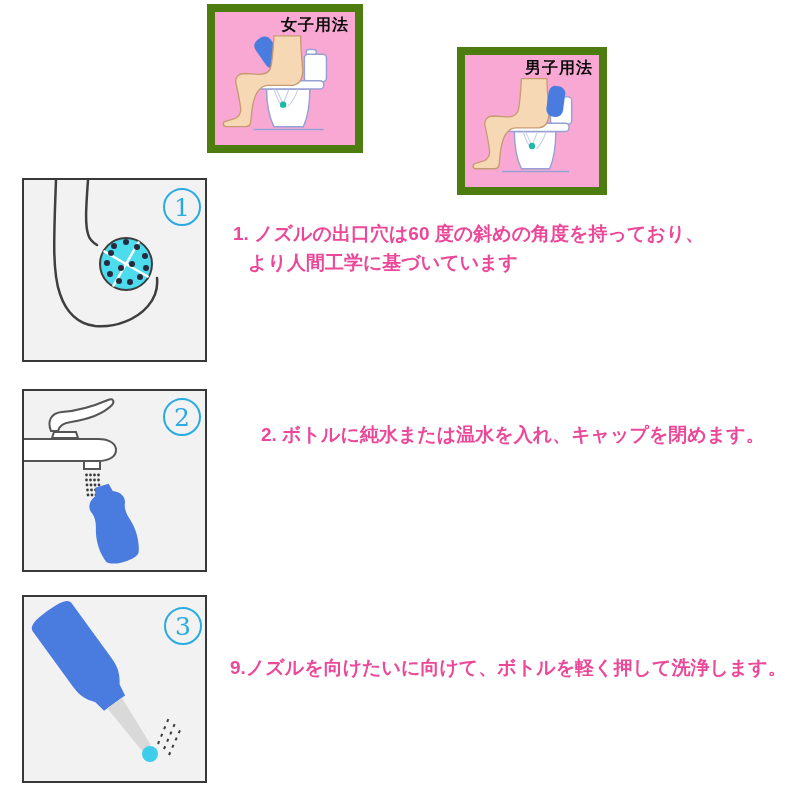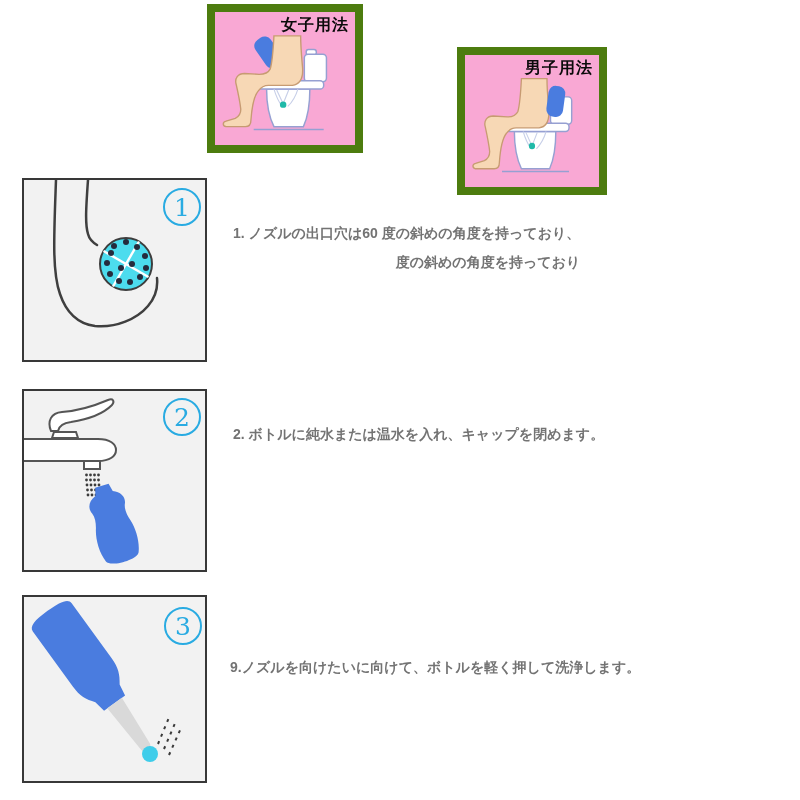--- a/index.html
+++ b/index.html
@@ -25,26 +25,25 @@
   .stepbox svg{display:block;width:100%;height:100%;}
   .badge{
     position:absolute;z-index:3;width:38px;height:38px;box-sizing:border-box;
     border:2.5px solid #29abe2;border-radius:50%;color:#29abe2;
     display:flex;align-items:center;justify-content:center;
     font-family:"DejaVu Serif",serif;font-size:25px;line-height:1;
     background:transparent;
   }
   
   .steptext{
-    position:absolute;color:#737373;font-weight:bold;font-size:14px;line-height:29px;
+    position:absolute;color:#ec4899;font-weight:bold;font-size:19px;line-height:29px;
     white-space:nowrap;
-    text-align:right;
   }
   .steptext .indent{padding-left:15px;}
-  .steptext .half-indent{padding-left:6px;}
+  .steptext .half-indent{padding-left:6px;margin-left:28px;}
 </style>
 </head>
 <body>
 
 <div class="canvas">
 
   <div class="panel" style="left:207px;top:4px;width:156px;height:149px;">
     <div class="panel-label">女子用法</div>
     <svg viewBox="0 0 152 145" preserveAspectRatio="none">
 
@@ -136,21 +135,21 @@
         <circle cx="108" cy="84" r="3"></circle>
       </g>
     </svg>
     <div class="badge" style="right:4px;top:8px;">
       <span>1</span>
     </div>
   </div>
 
   <div class="steptext" style="left:233px;top:219px;">
     <div>1. ノズルの出口穴は60 度の斜めの角度を持っており、</div>
-    <div class="indent">度の斜めの角度を持っており</div>
+    <div class="indent">より人間工学に基づいています</div>
   </div>
 
   <div class="stepbox" style="left:22px;top:389px;width:185px;height:183px;">
     <svg viewBox="0 0 181 179" preserveAspectRatio="none">
 
       <path d="M27,40 C23,30 27,22 38,21 C52,20 70,15 84,9 C89,7 91,10 88,14
                C78,24 60,29 47,31 C39,32 35,35 34,40 Z" fill="#ffffff" stroke="#555" stroke-width="2"></path>
       <path d="M28,47 L30,41 L52,41 L54,47 Z" fill="#ffffff" stroke="#555" stroke-width="2"></path>
 
       <path d="M-6,48 L74,48 C86,48 92,53 92,59 C92,65 86,70 74,70 L-6,70 Z" fill="#ffffff" stroke="#555" stroke-width="2"></path>

